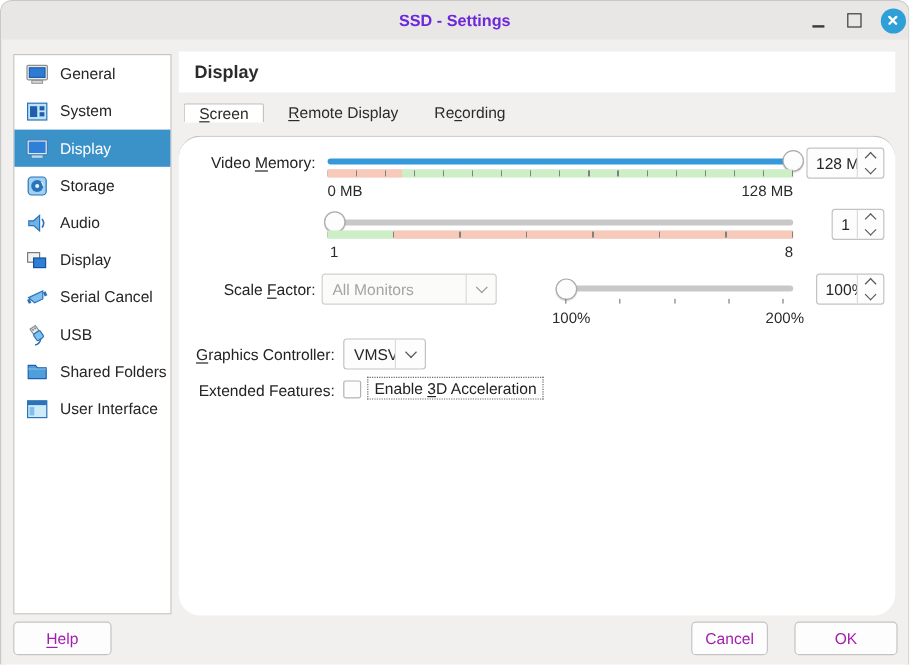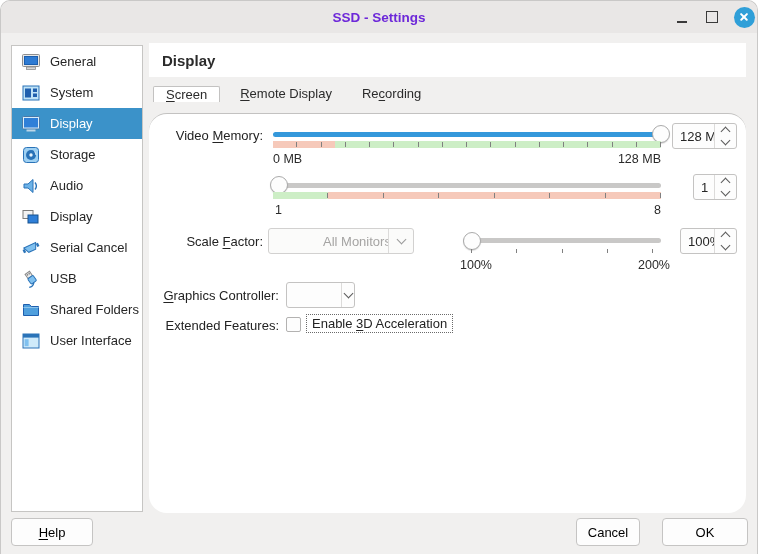--- a/index.html
+++ b/index.html
@@ -58,31 +58,31 @@
   .spin{position:absolute;height:26px;background:#fdfdfd;border:1px solid #c4c3c2;border-radius:3px;
     box-sizing:border-box;display:flex;align-items:stretch;overflow:hidden;}
   .spin .val{flex:1;display:flex;align-items:center;padding-left:7px;font-size:13px;overflow:hidden;white-space:nowrap;}
   .spin .arrows{width:21px;border-left:1px solid #dcdbda;display:flex;flex-direction:column;}
   .spin .sb{flex:1;display:flex;align-items:center;justify-content:center;}
   .chv{display:inline-block;width:6px;height:6px;border-right:1.6px solid #5a5a5a;border-bottom:1.6px solid #5a5a5a;}
   .chv.up{transform:rotate(-135deg);margin-top:3px;}
   .chv.down{transform:rotate(45deg);margin-bottom:3px;}
   
   .dd{position:absolute;height:26px;background:#fdfdfd;border:1px solid #c4c3c2;border-radius:3px;
-    box-sizing:border-box;display:flex;align-items:stretch;font-size:13px;padding-left:46px;}
+    box-sizing:border-box;display:flex;align-items:stretch;font-size:13px;}
   .dd .dv{flex:1;display:flex;align-items:center;padding-left:8px;white-space:nowrap;overflow:hidden;}
   .dd .db{width:24px;border-left:1px solid #dcdbda;display:flex;align-items:center;justify-content:center;}
   .dd.disabled{color:#a5a4a3;background:#fbfbfa;border-color:#d2d1d0;}
   .dd.disabled .chv{border-color:#9a9a9a;}
   
   .checkbox{position:absolute;width:15px;height:15px;background:#fdfdfd;border:1px solid #b3b2b1;border-radius:2px;box-sizing:border-box;}
   .focus-lbl{position:absolute;font-size:13px;color:#232323;border:1px dotted #6a6a6a;padding:1px 5px;white-space:nowrap;}
   
   .fbtn{position:absolute;top:517px;height:28px;background:#fdfdfd;border:1px solid #c5c4c3;border-radius:4px;
-    box-sizing:border-box;display:flex;align-items:center;justify-content:center;font-size:13px;color:#000000;cursor:default;}
+    box-sizing:border-box;display:flex;align-items:center;justify-content:center;font-size:13px;color:#a21caf;cursor:default;}
 </style>
 </head>
 <body>
 
 <div class="window">
 
   <div class="titlebar">
     <div class="title">SSD - Settings</div>
     <div class="win-btn btn-min">
       <div class="bar"></div>

